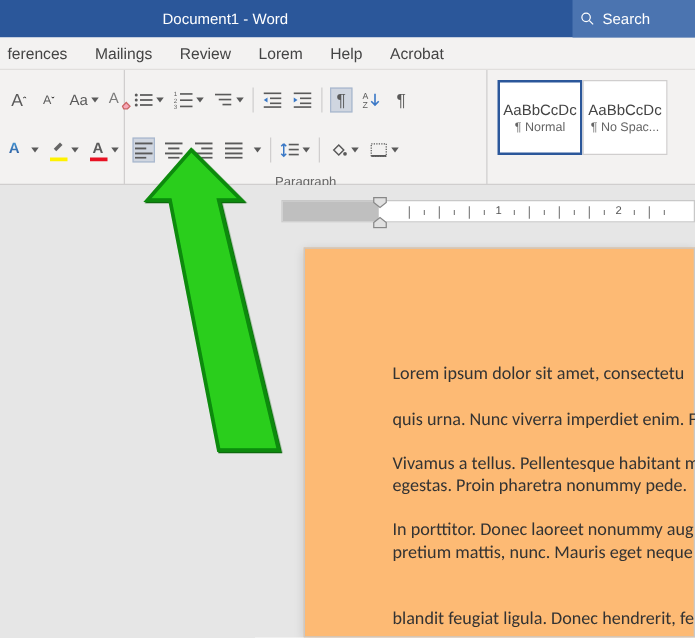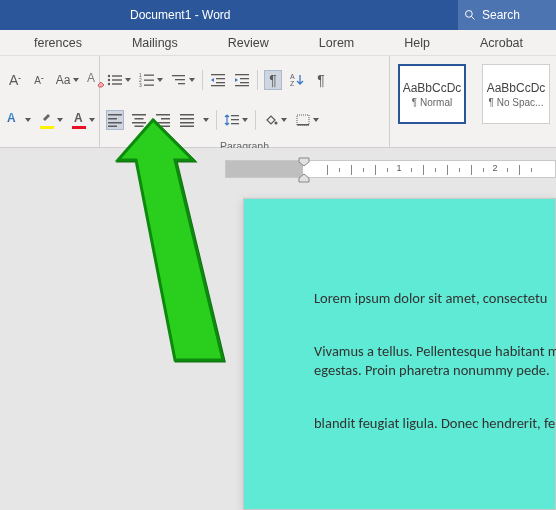--- a/index.html
+++ b/index.html
@@ -6,21 +6,21 @@
   body { font-family: "Segoe UI", Arial, sans-serif; font-size: 12px; background: #fff; width: 556px; height: 510px; overflow: hidden; position: relative; }
   
   .titlebar { height: 30px; background: #2B579A; color: #fff; display: flex; align-items: center; }
   .titlebar .title { margin-left: 130px; font-size: 12px; }
   .search { margin-left: auto; background: #4B74B0; height: 30px; display: flex; align-items: center; padding: 0 8px 0 6px; width: 98px; gap: 6px; }
   .search-icon { width: 12px; height: 12px; }
   .search input { background: transparent; border: 0; color: #ffffff; font-size: 12px; width: 60px; outline: none; }
   .search input::placeholder { color: #fff; }
 
   .tabs { height: 26px; background: #F3F2F1; display: flex; align-items: center; gap: 22px; padding-left: 6px; color: #444; border-bottom: 1px solid #E1DFDD; font-size: 12.5px; }
-  .tab { cursor: pointer; margin-left: 28px; }
+  .tab { cursor: pointer; }
 
   .ribbon { height: 92px; background: #F3F2F1; display: flex; border-bottom: 1px solid #D0CECE; }
 
   .group { height: 92px; border-right: 1px solid #D0CECE; display: flex; flex-direction: column; position: relative; }
   .group-body { flex: 1; display: flex; flex-direction: column; padding: 4px 6px 0 6px; }
   .group-label { height: 16px; font-size: 10.5px; color: #666; text-align: center; position: relative; }
 
   .row { display: flex; align-items: center; gap: 6px; height: 40px; }
 
   .btn { min-width: 18px; height: 20px; display: flex; align-items: center; justify-content: center; cursor: pointer; border: 1px solid transparent; }
@@ -30,35 +30,35 @@
   .sep { width: 1px; height: 20px; background: #D0CECE; }
   .pressed { background: #D0D6E0; border-color: #A9B8CE; }
   
   .font-clr { width: 16px; height: 18px; position: relative; }
   .font-clr .bar { position: absolute; bottom: 0; left: 1px; right: 1px; height: 3px; }
   .red { background: #E81123; }
   .yel { background: #FFF200; }
 
   .icon-letter { font-size: 12px; color: #5A5A5A; font-family: Arial; }
 
-  .style-gal { display: flex; gap: 16px; height: 68px; }
+  .style-gal { display: flex; gap: 0; height: 68px; }
   .style-item { width: 68px; height: 60px; border: 1px solid #D0CECE; margin-top: 4px; display: flex; flex-direction: column; align-items: center; justify-content: center; background: #fff; cursor: pointer; }
   .style-item.sel { border: 2px solid #2B579A; }
   .style-prev { font-size: 12px; color: #444; }
   .style-name { font-size: 10px; color: #666; margin-top: 2px; }
 
   .ruler-area { background: #E6E6E6; height: calc(510px - 30px - 26px - 92px); position: relative; }
   .ruler { position: absolute; top: 12px; left: 225px; right: 0; height: 18px; background: #fff; border: 1px solid #C8C8C8; }
   .ruler-dark { position: absolute; left: 0; top: 0; height: 100%; width: 77px; background: #BFBFBF; }
   .ruler-marks { position: absolute; left: 0; right: 0; top: 0; bottom: 0; }
   .tick { position: absolute; top: 4px; width: 1px; height: 10px; background: #888; }
   .tick.s { top: 7px; height: 4px; }
   .rnum { position: absolute; top: 2px; font-size: 9px; color: #555; transform: translateX(-50%); }
 
-  .page { position: absolute; top: 50px; left: 243px; right: 0; bottom: 0; background: #5eead4; border: 1px solid #C8C8C8; box-shadow: 0 2px 8px rgba(0,0,0,0.15); padding: 90px 0 0 70px; }
+  .page { position: absolute; top: 50px; left: 243px; right: 0; bottom: 0; background: #fdba74; border: 1px solid #C8C8C8; box-shadow: 0 2px 8px rgba(0,0,0,0.15); padding: 90px 0 0 70px; }
   .page p { font-family: Calibri, Arial, sans-serif; font-size: 14.5px; color: #333; line-height: 1.28; margin-bottom: 16px; white-space: nowrap; }
 
   .arrow-svg { position: absolute; left: 103px; top: 110px; width: 160px; height: 260px; pointer-events: none; z-index: 50; }
 
   svg { display: block; }
 </style>
 </head>
 <body>
 
 <div class="titlebar">
@@ -350,22 +350,23 @@
         <div class="tick" style="left:293px"></div>
         <div class="tick s" style="left:305px"></div>
     </div>
     <svg style="position:absolute;left:72px;top:-4px" width="12" height="26" viewBox="0 0 12 26">
         <path d="M1 1 L11 1 L11 5 L6 9 L1 5 Z" fill="#E1E1E1" stroke="#888"></path>
         <path d="M1 21 L6 17 L11 21 L11 25 L1 25 Z" fill="#E1E1E1" stroke="#888"></path>
       </svg>
   </div>
 
   <div class="page">
-    <p><span>Lorem ipsum dolor sit amet, consectetu</span><br><br></p>
+    <p><span>Lorem ipsum dolor sit amet, consectetu</span><br><br><span>quis urna. Nunc viverra imperdiet enim. F</span></p>
     <p><span>Vivamus a tellus. Pellentesque habitant m</span><br><span>egestas. Proin pharetra nonummy pede.</span></p>
+    <p><span>In porttitor. Donec laoreet nonummy aug</span><br><span>pretium mattis, nunc. Mauris eget neque</span></p>
     <p><br><span>blandit feugiat ligula. Donec hendrerit, fe</span></p>
   </div>
 </div>
 
 <svg class="arrow-svg" viewBox="0 0 160 260">
   <defs>
       <filter id="s">
         <feDropShadow dx="1" dy="1" stdDeviation="0" flood-color="#0A6B0A"></feDropShadow>
       </filter>
     </defs>

